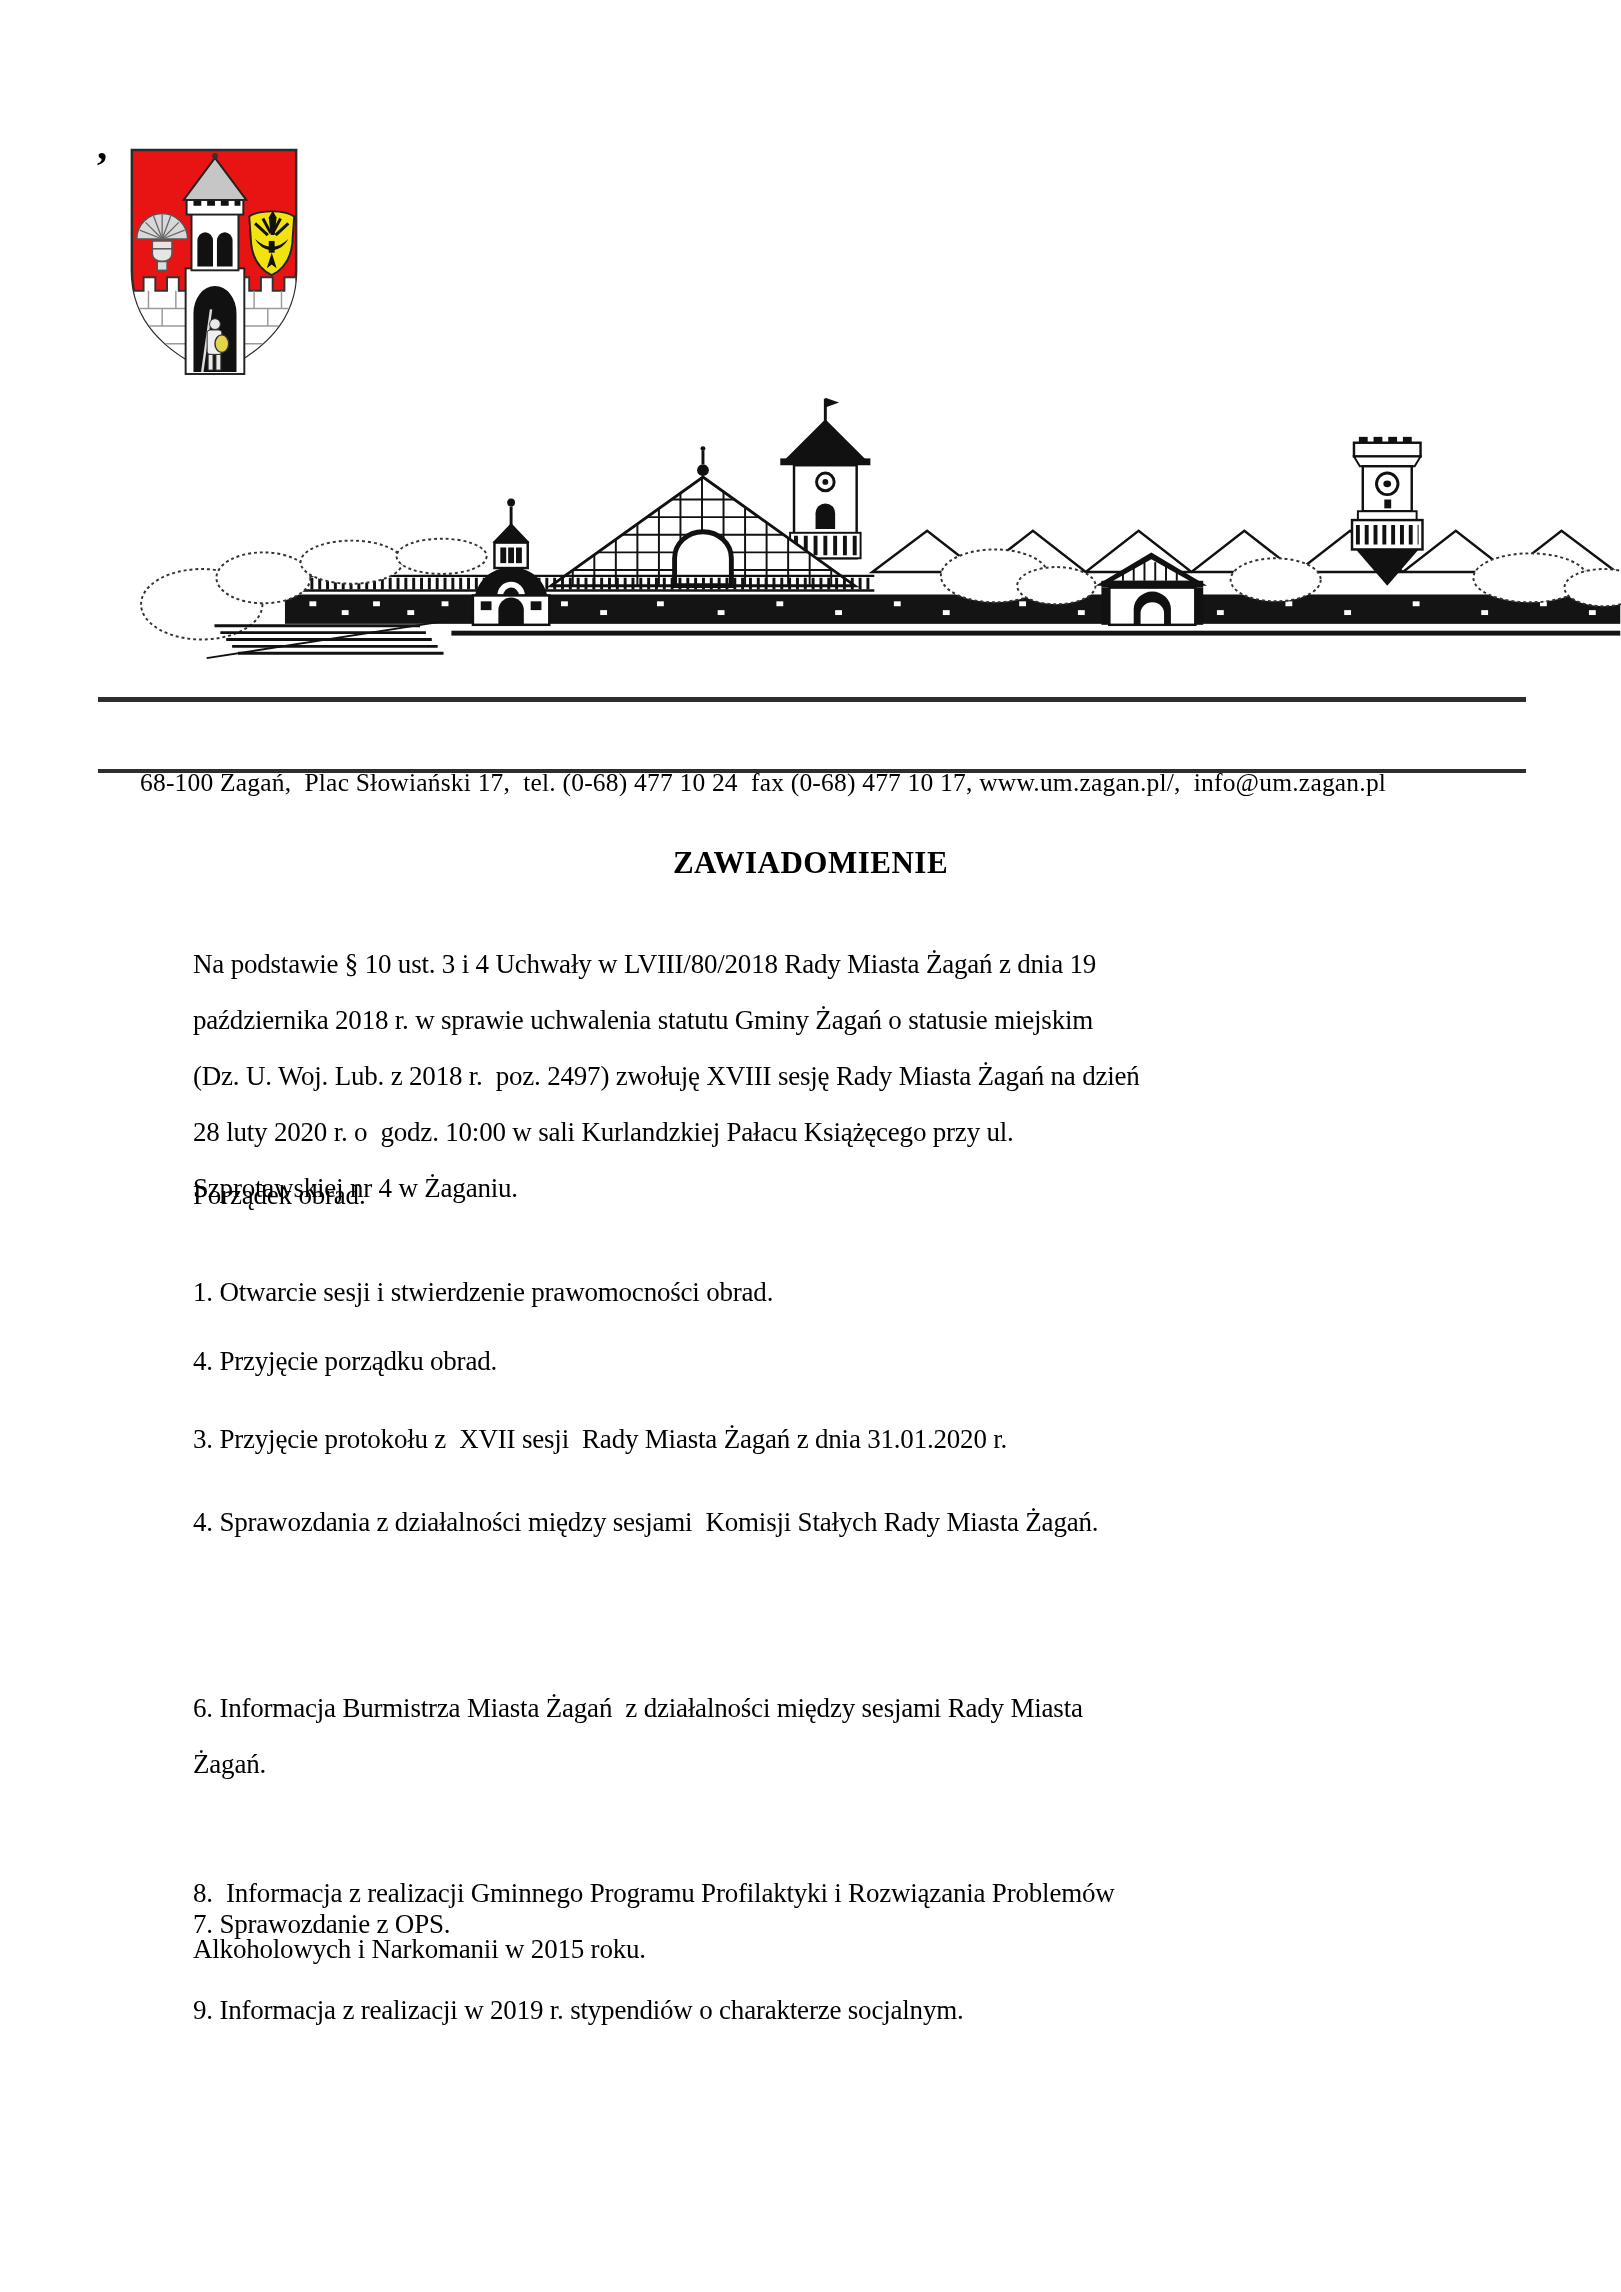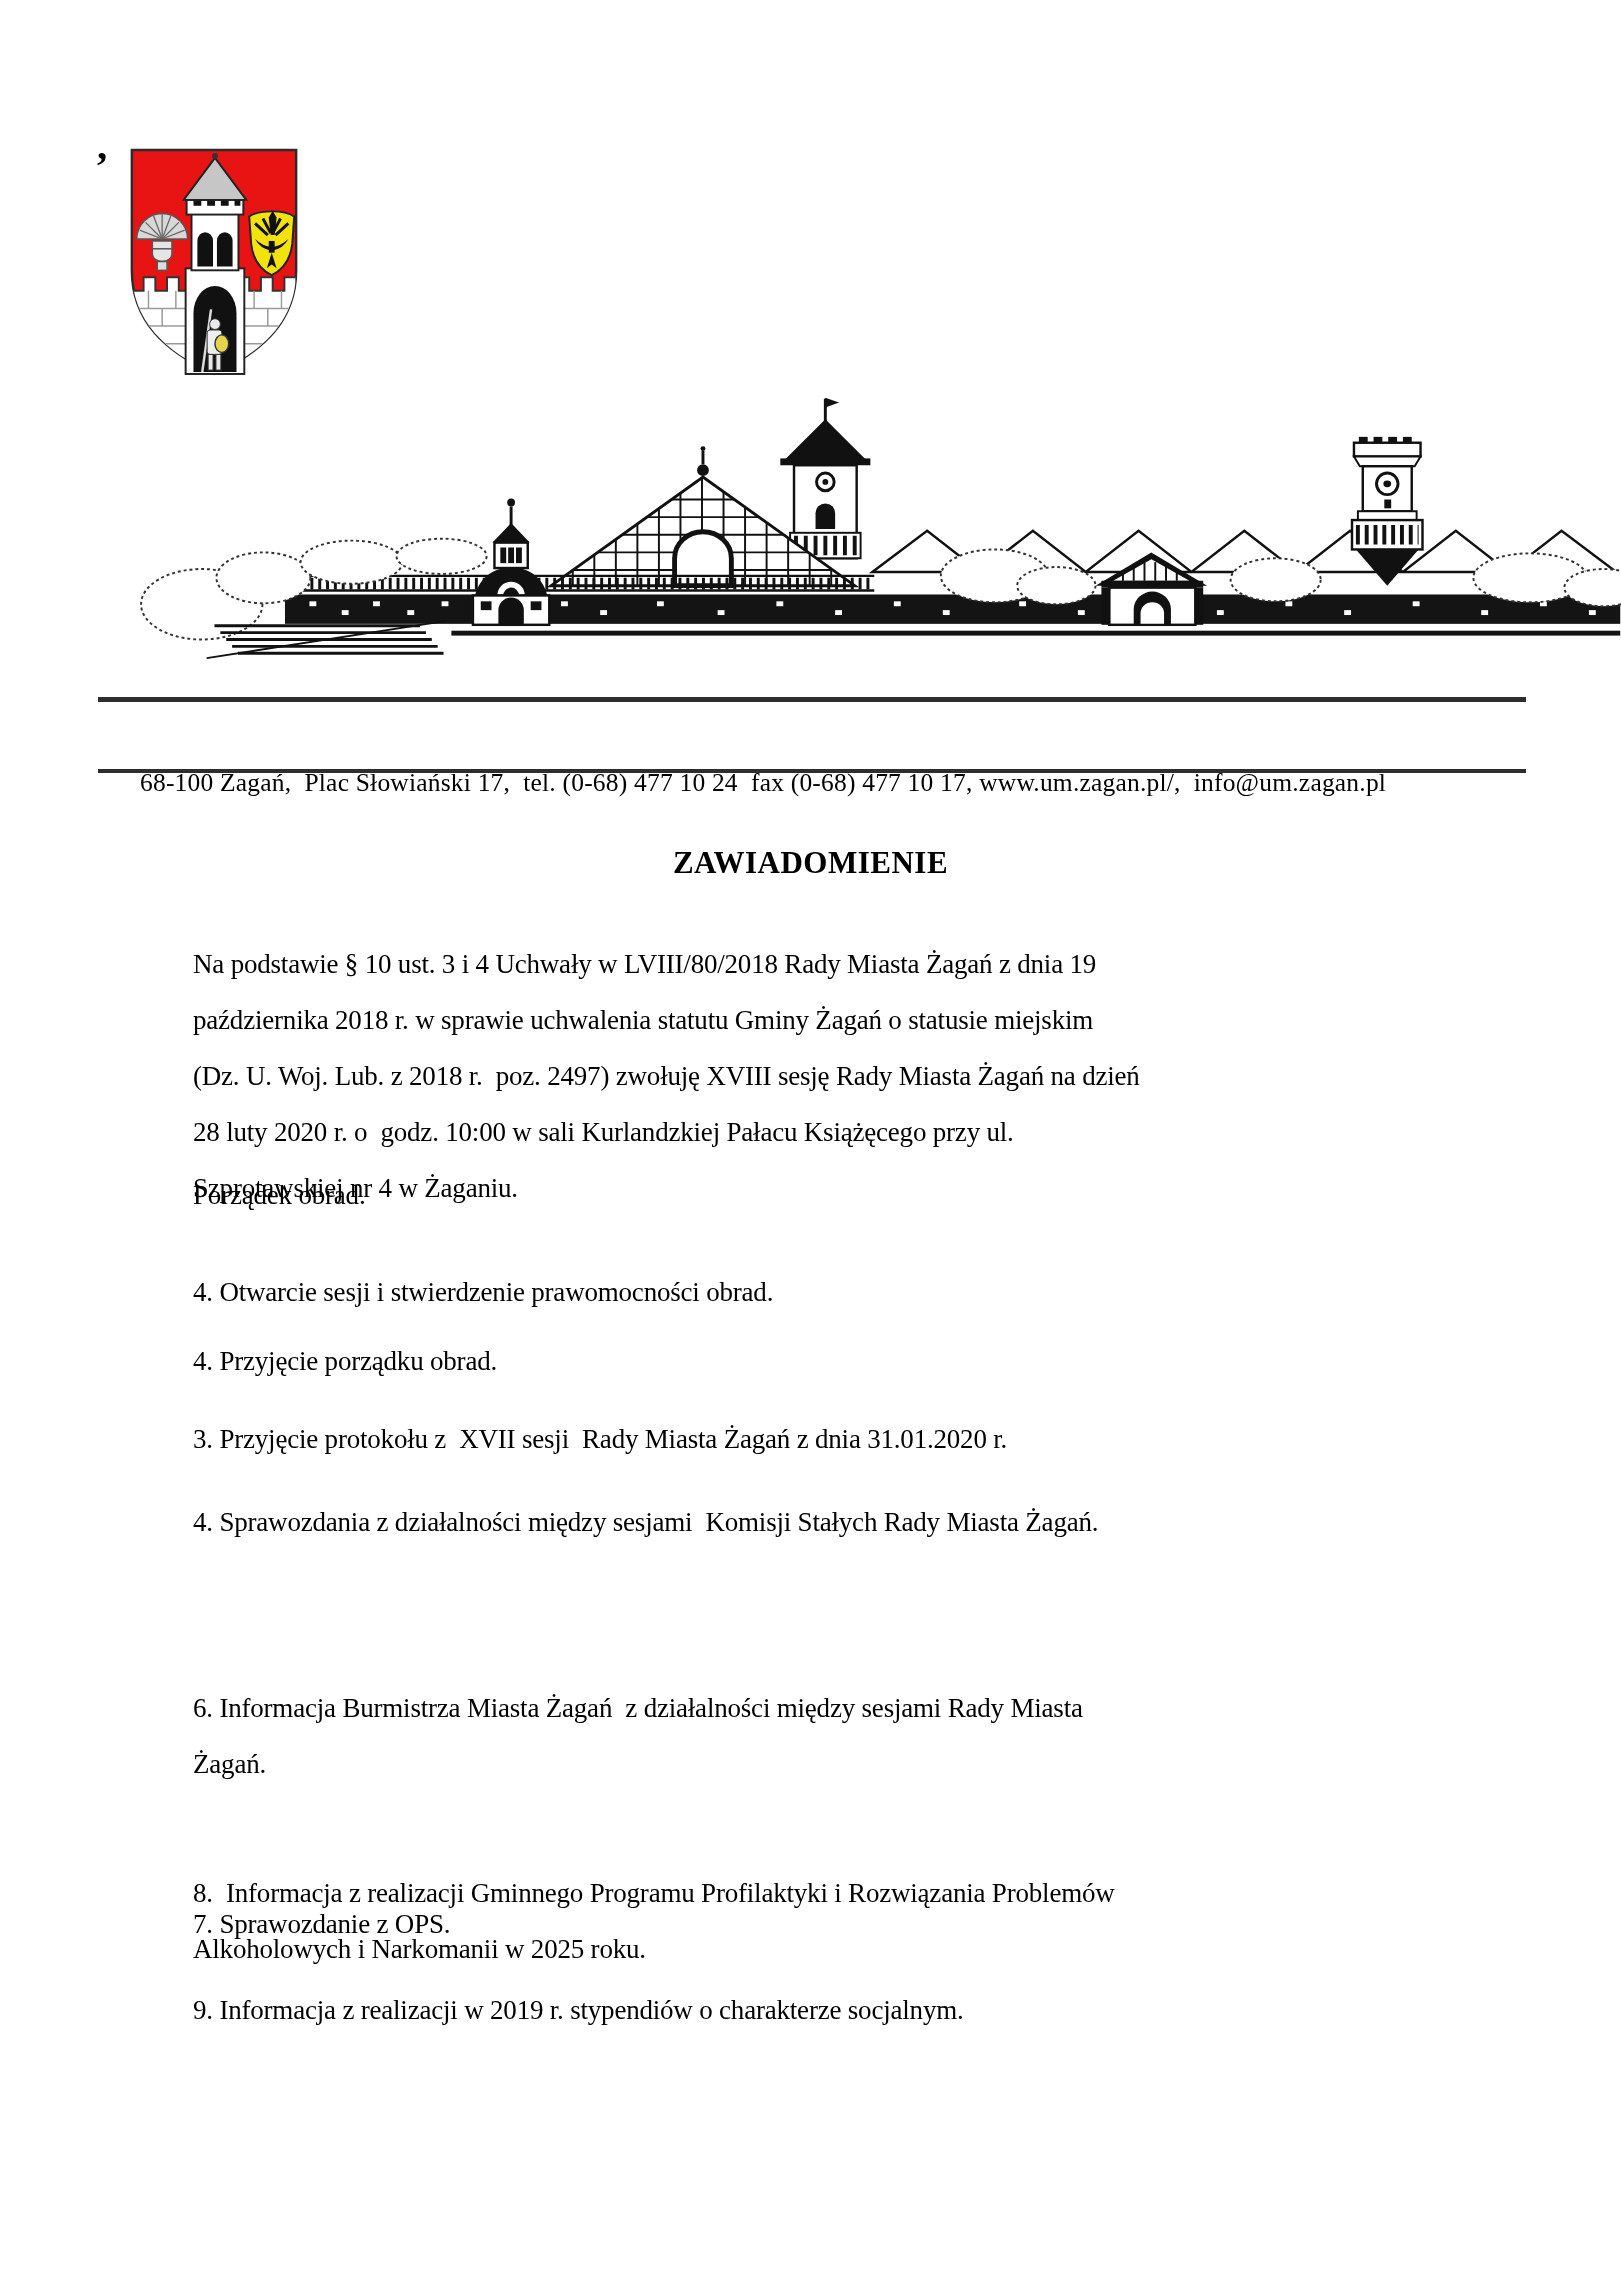--- a/index.html
+++ b/index.html
@@ -280,25 +280,25 @@
   <h1 class="title">ZAWIADOMIENIE</h1>
 
   <div class="bodytext" style="top:936px">Na podstawie § 10 ust. 3 i 4 Uchwały w LVIII/80/2018 Rady Miasta Żagań z dnia 19
 października 2018 r. w sprawie uchwalenia statutu Gminy Żagań o statusie miejskim
 (Dz. U. Woj. Lub. z 2018 r.  poz. 2497) zwołuję XVIII sesję Rady Miasta Żagań na dzień
 28 luty 2020 r. o  godz. 10:00 w sali Kurlandzkiej Pałacu Książęcego przy ul.
 Szprotawskiej nr 4 w Żaganiu.</div>
 
   <div class="bodytext" style="top:1167px">Porządek obrad.</div>
 
-  <div class="bodytext" style="top:1264px">4. Otwarcie sesji i stwierdzenie prawomocności obrad.</div>
+  <div class="bodytext" style="top:1264px">1. Otwarcie sesji i stwierdzenie prawomocności obrad.</div>
   <div class="bodytext" style="top:1333px">4. Przyjęcie porządku obrad.</div>
   <div class="bodytext" style="top:1411px">3. Przyjęcie protokołu z  XVII sesji  Rady Miasta Żagań z dnia 31.01.2020 r.</div>
   <div class="bodytext" style="top:1494px">4. Sprawozdania z działalności między sesjami  Komisji Stałych Rady Miasta Żagań.</div>
   <div class="bodytext" style="top:1680px">6. Informacja Burmistrza Miasta Żagań  z działalności między sesjami Rady Miasta
 Żagań.</div>
   <div class="bodytext" style="top:1896px">7. Sprawozdanie z OPS.</div>
   <div class="bodytext" style="top:1865px">8.  Informacja z realizacji Gminnego Programu Profilaktyki i Rozwiązania Problemów
-Alkoholowych i Narkomanii w 2025 roku.</div>
+Alkoholowych i Narkomanii w 2015 roku.</div>
   <div class="bodytext" style="top:1982px">9. Informacja z realizacji w 2019 r. stypendiów o charakterze socjalnym.</div>
 
 </div>
 
 
 </body></html>

